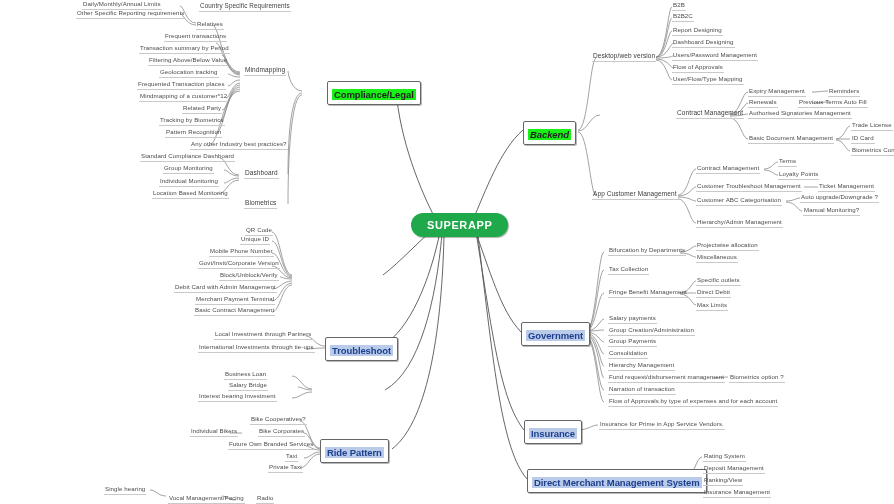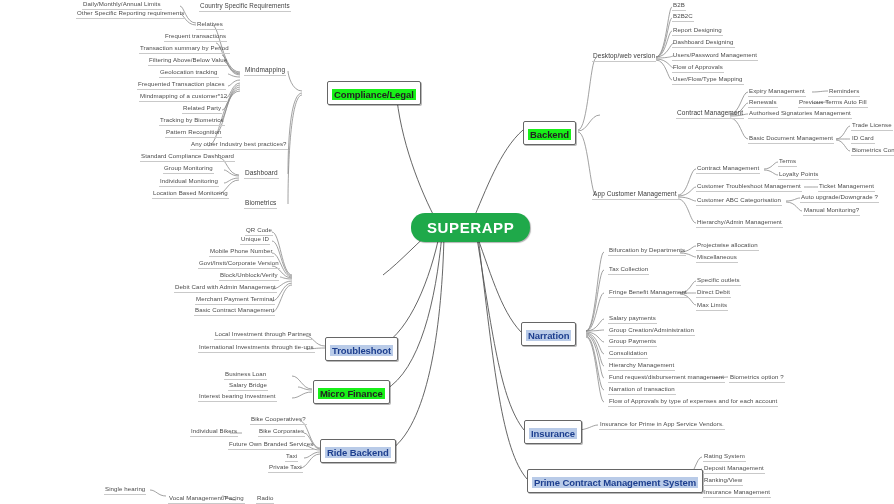--- a/index.html
+++ b/index.html
@@ -44,21 +44,21 @@
   }
   .hl.green{background:#18f018;color:#222222;}
   .hl.blue{background:#b9cbe8;color:#1d3f8f;}
 
   
   #center{
     position:absolute;
     background:#1fa94a;
     color:#ffffff;
     border-radius:14px;
-    font-size:15px;
+    font-size:11px;
     font-weight:bold;
     letter-spacing:.6px;
     padding:6px 16px;
     box-shadow:1px 1px 1px rgba(0,0,0,.3);
     text-align:center;
   }
 </style>
 </head>
 <body>
 
@@ -210,38 +210,35 @@
   </svg>
 
   <div id="center" style="left:411px;top:213px;">SUPERAPP</div>
 
   <div class="branch" style="left:303px;top:81px;margin-left:24px;">
     <span class="hl green">Compliance/Legal</span>
   </div>
   <div class="branch" style="left:325px;top:337px;">
     <span class="hl blue">Troubleshoot</span>
   </div>
-  <div class="branch" style="left:313px;top:380px;">
-    <span class="hl green">Micro Finance</span>
-  </div>
   <div class="branch" style="left:320px;top:439px;">
-    <span class="hl blue">Ride Backend</span>
-  </div>
-
-  <div class="branch" style="left:523px;top:121px;">
+    <span class="hl blue">Ride Pattern</span>
+  </div>
+
+  <div class="branch" style="left:523px;top:121px;font-style:italic;">
     <span class="hl green">Backend</span>
   </div>
   <div class="branch" style="left:521px;top:322px;">
-    <span class="hl blue">Narration</span>
+    <span class="hl blue">Government</span>
   </div>
   <div class="branch" style="left:524px;top:420px;">
     <span class="hl blue">Insurance</span>
   </div>
   <div class="branch" style="left:527px;top:469px;">
-    <span class="hl blue">Prime Contract Management System</span>
+    <span class="hl blue">Direct Merchant Management System</span>
   </div>
 
   <div class="leaf l1" style="left:244px;top:66px;">Mindmapping</div>
   <div class="leaf l1" style="left:244px;top:169px;">Dashboard</div>
   <div class="leaf l1" style="left:244px;top:199px;">Biometrics</div>
 
   <div class="leaf" style="left:82px;top:0px;">Daily/Monthly/Annual Limits</div>
   <div class="leaf" style="left:76px;top:9px;">Other Specific Reporting requirements</div>
 
   <div class="leaf l2" style="left:199px;top:2px;">Country Specific Requirements</div>

